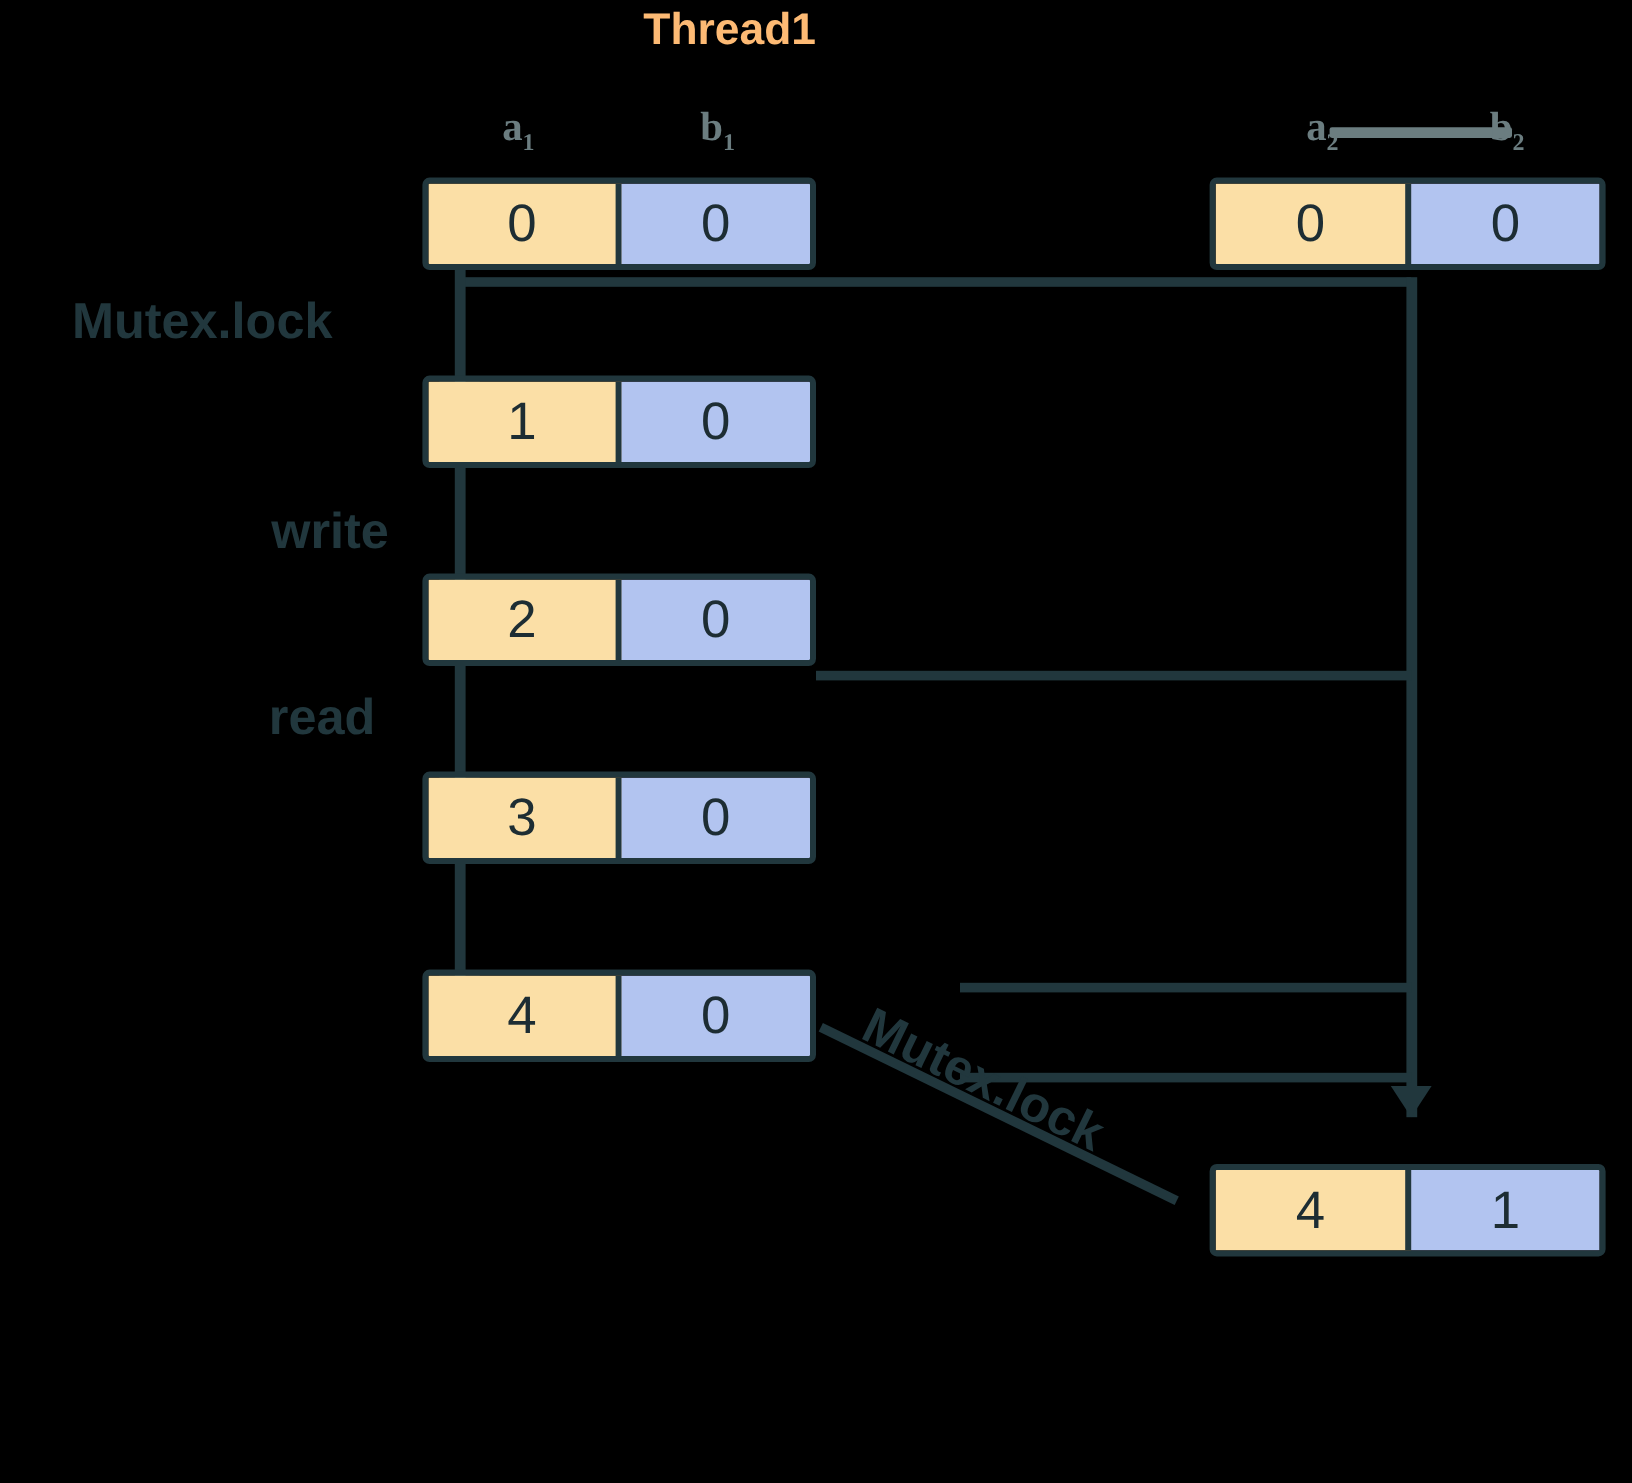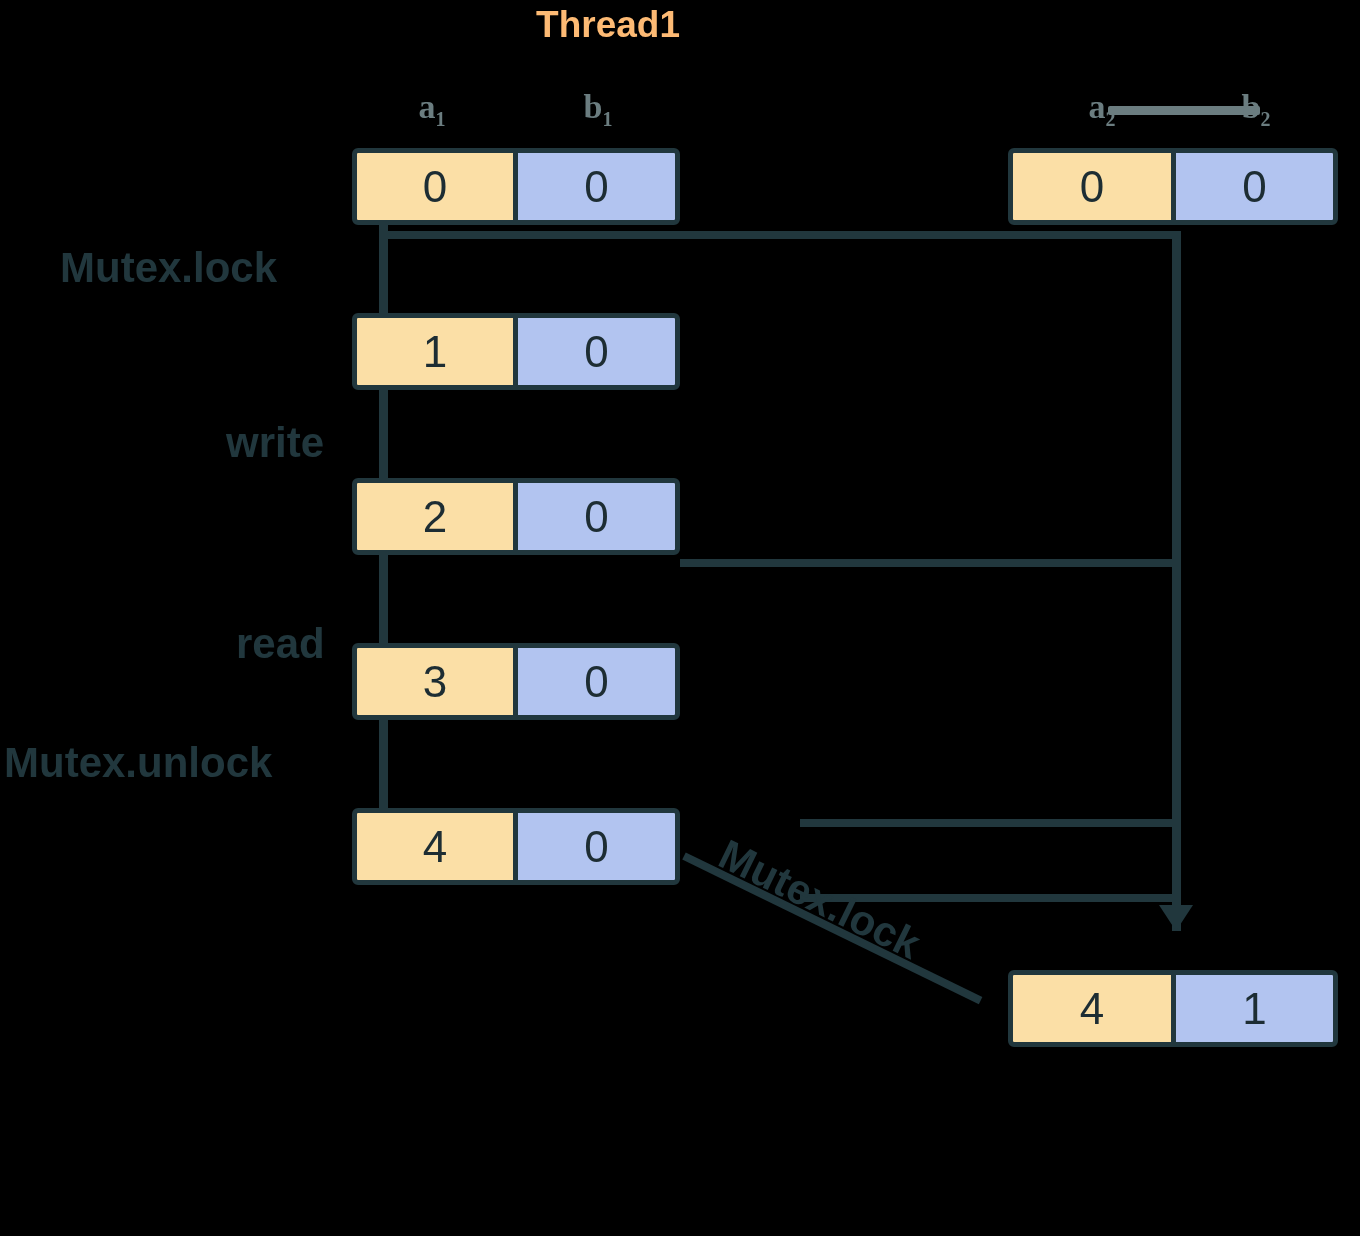--- a/index.html
+++ b/index.html
@@ -195,19 +195,18 @@
     <div class="cell cell-b">0</div>
   </div>
 
   <div class="mem-box" style="left:1008px; top:970px; width:330px; height:77px;">
     <div class="cell cell-a" style="width:163px;">4</div>
     <div class="cell cell-b">1</div>
   </div>
 
   <div class="op-label" style="left:60px; top:244px;">Mutex.lock</div>
   <div class="op-label" style="left:214px; top:419px;margin-left:12px;">write</div>
-  <div class="op-label" style="left:236px; top:574px;margin-top:46px;">read</div>
-  <div class="op-label" style="left:4px; top:739px;">Mutex.unlock</div>
+  <div class="op-label" style="left:224px; top:574px;">read</div>
 
   <div class="diag-line" style="left:684px; top:852px; width:330px; transform: rotate(26deg);"></div>
   <div class="op-label-diag" style="left:722px; top:828px; transform: rotate(26deg);">Mutex.lock</div>
 
 </div>
 
 </body></html>

